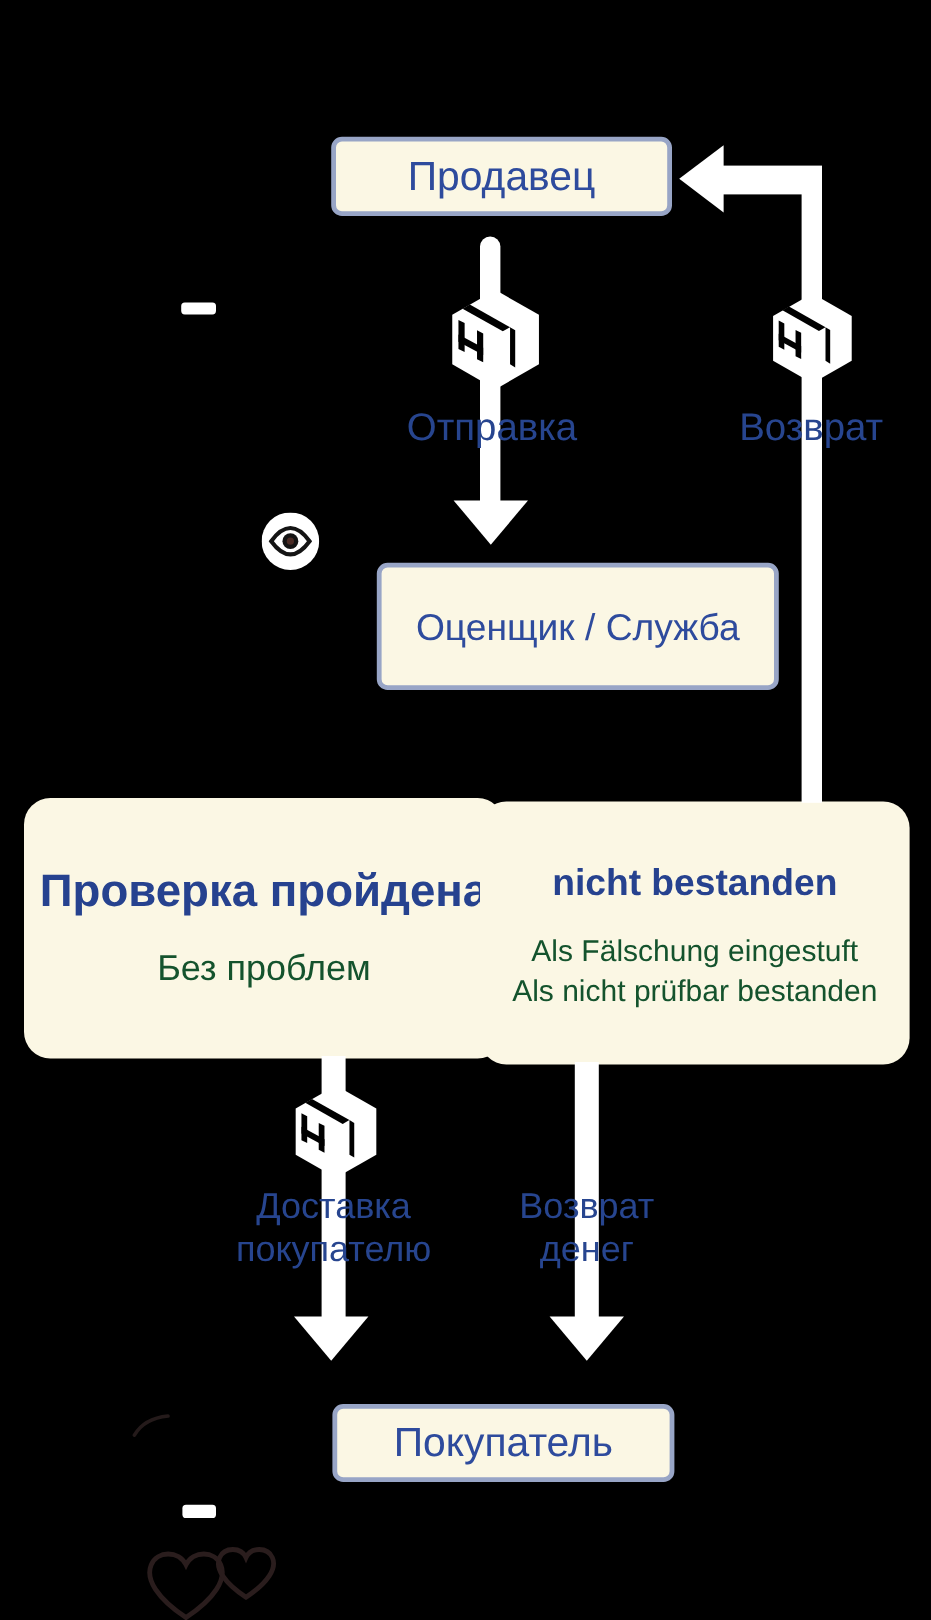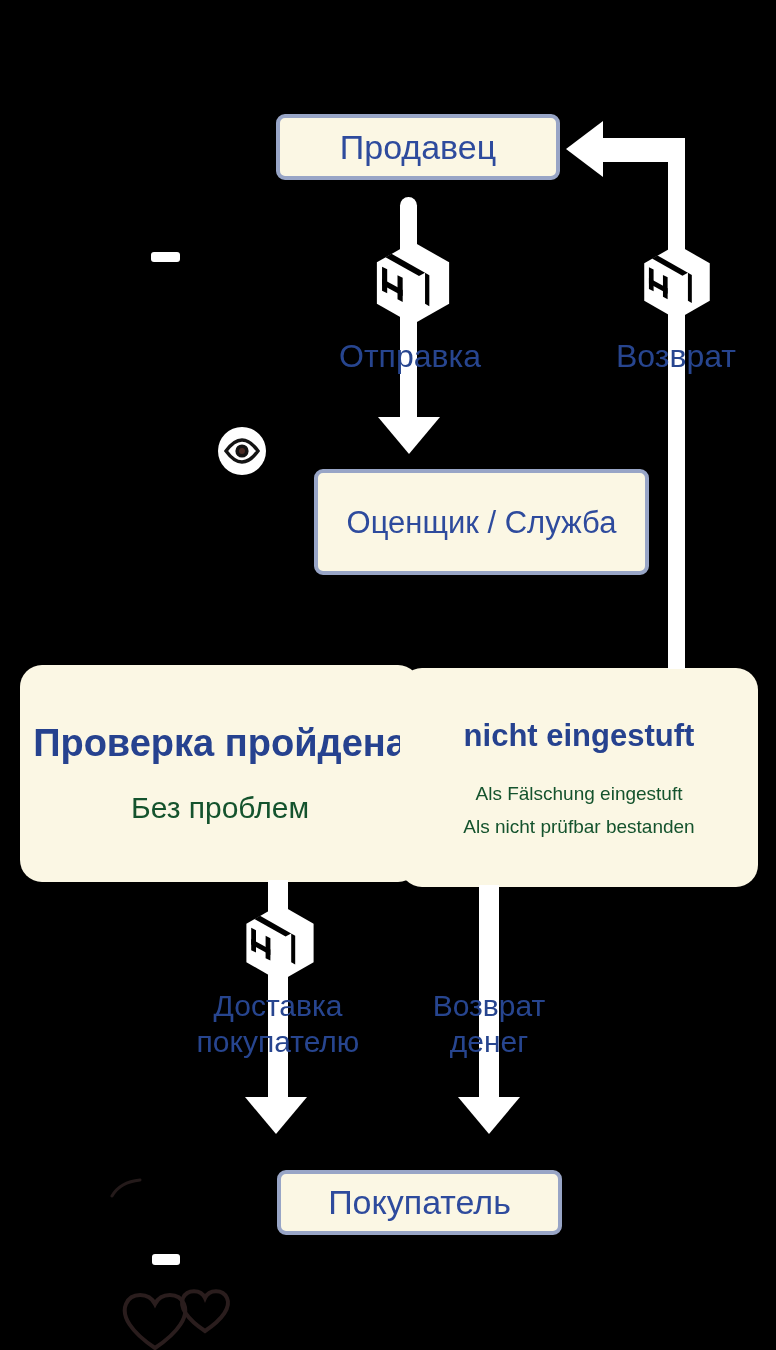--- a/index.html
+++ b/index.html
@@ -60,23 +60,23 @@
     <span class="auth-line">Оценщик / Служба</span>
   </div>
 
   <div class="node bigbox" style="left:20px;top:665px;width:400px;height:217px;">
     <div class="big-title" style="font-size:38px;">Проверка пройдена</div>
     <div class="big-sub" style="font-size:30px;margin-top:26px;">Без проблем</div>
   </div>
 
   <div class="node bigbox" style="left:400px;top:668px;width:358px;height:219px;">
     <div class="big-title" style="font-size:31px;line-height:47px;">
-      <div>nicht eingestuft</div>
+      <div>nicht bestanden</div>
     </div>
-    <div class="big-sub" style="font-size:19px;line-height:33px;margin-top:18px;">
+    <div class="big-sub" style="font-size:25px;line-height:33px;margin-top:18px;">
       <div>Als Fälschung eingestuft</div>
       <div>Als nicht prüfbar bestanden</div>
     </div>
   </div>
 
   <div class="shaft" style="left:668px;top:139px;width:17px;height:530px;"></div>
   <div class="shaft" style="left:601px;top:138px;width:84px;height:24px;"></div>
   <div class="head head-left" style="left:566px;top:121px;"></div>
   <svg class="icon" style="left:638px;top:243px;" width="78" height="78" viewBox="0 0 100 100">
     <polygon points="50,2 92,26 92,74 50,98 8,74 8,26" fill="#FFFFFF"></polygon>

